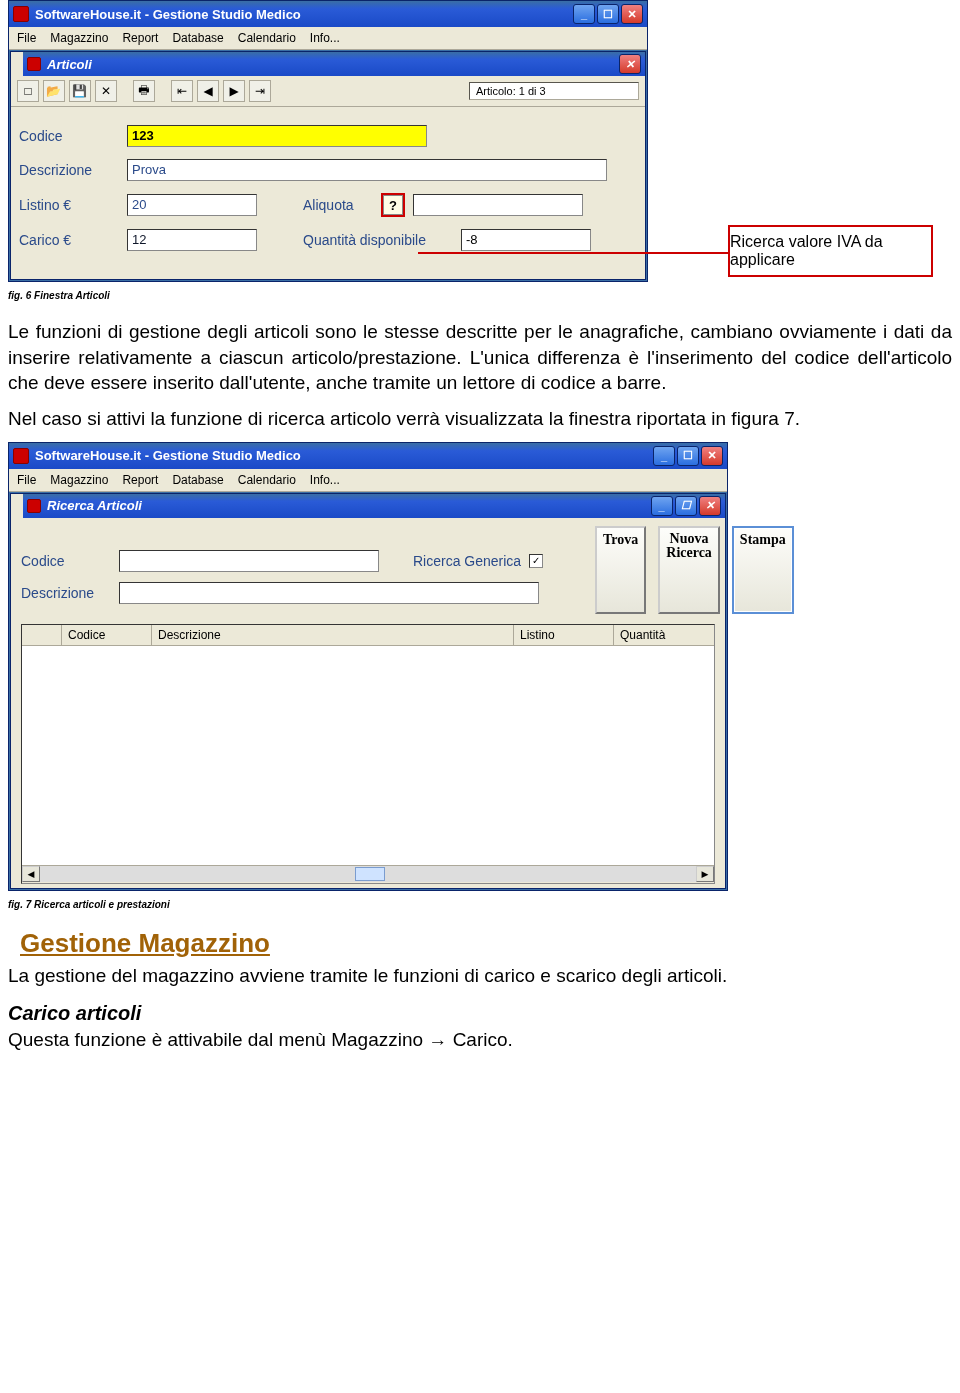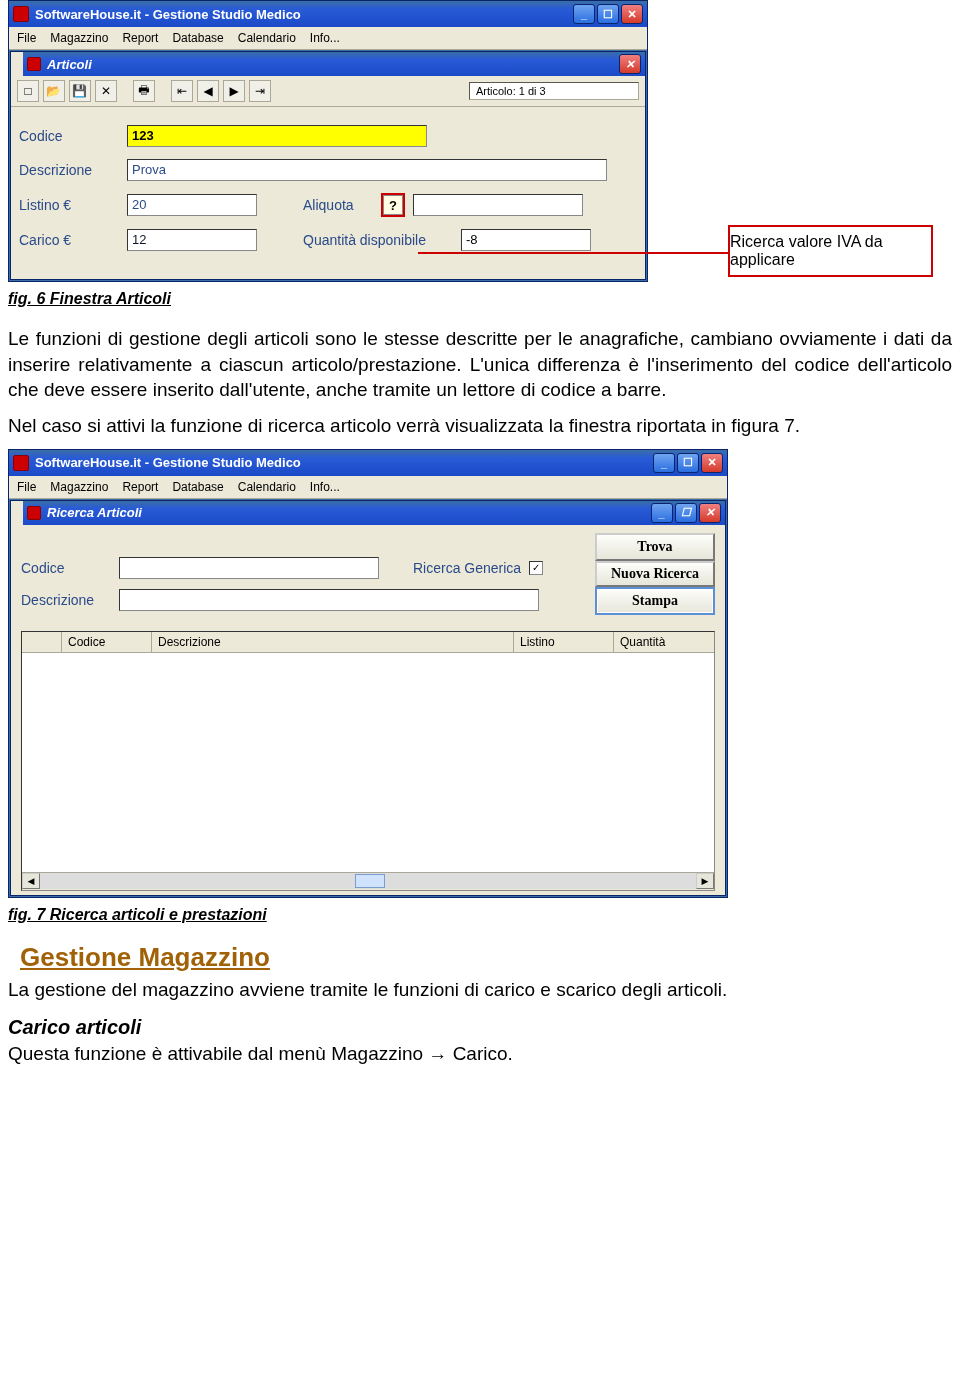--- a/index.html
+++ b/index.html
@@ -153,23 +153,22 @@
     position: absolute;
     border: 2px solid #c00;
     padding: 6px 0;
     font-size: 16px;
     background: #fff;
   }
   
   .caption {
     font-style: italic;
     font-weight: bold;
-    font-size: 16px;
+    font-size: 10px;
     margin: 8px 0 18px 0;
-    text-decoration: underline;
   }
   p.body {
     font-size: 19px;
     text-align: justify;
     margin: 10px 0;
     line-height: 1.35;
   }
   h2.section {
     color: #a16207;
     text-decoration: underline;
@@ -185,21 +184,21 @@
   }
   
   .search-body {
     padding: 8px 10px 4px 10px;
   }
   .search-top {
     display: flex;
     gap: 10px;
   }
   .search-left { flex: 1; }
-  .search-right { width: 120px; display:flex; flex-direction:column; gap:0; }
+  .search-right { width: 120px; display:flex; gap:12px; }
   .xpbtn {
     border: 2px outset #ccc;
     background: linear-gradient(#fdfdfa,#e7e6da);
     font-family: Georgia, serif;
     font-weight: bold;
     font-size: 14px;
     padding: 4px 6px;
     text-align: center;
   }
   .xpbtn.focus {

